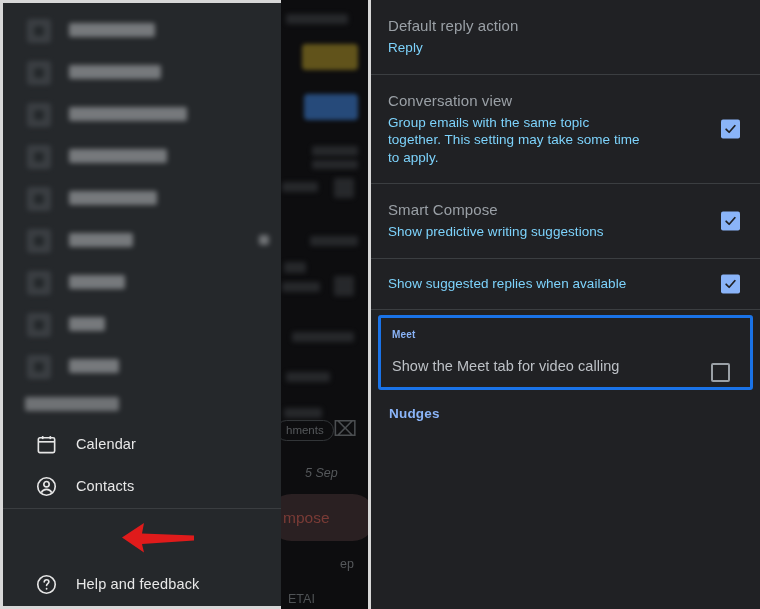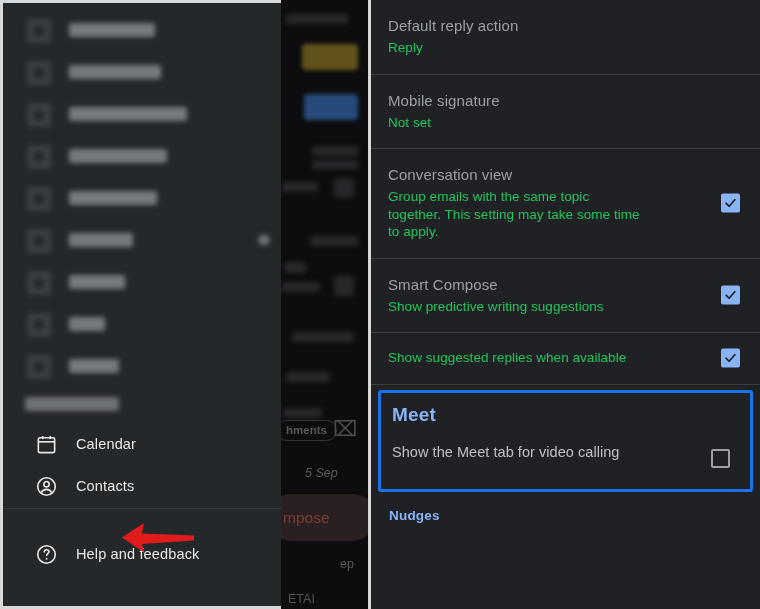--- a/index.html
+++ b/index.html
@@ -185,21 +185,21 @@
     min-height: 40px;
   }
   .set-title {
     color: #9aa0a6;
     font-size: 15px;
     line-height: 20px;
     letter-spacing: .1px;
     margin-bottom: 3px;
   }
   .set-sub {
-    color: #22c55e;
+    color: #7dd3fc;
     font-size: 13.5px;
     line-height: 17.5px;
     letter-spacing: .05px;
     max-width: 300px;
   }
   .set-row.has-check .set-title,
   .set-row.has-check .set-sub { padding-right: 46px; }
   .checkbox {
     position: absolute;
     right: 20px;
@@ -221,28 +221,28 @@
   #meet-section {
     position: relative;
     margin: 5px 7px 0 7px;
     border: 3px solid #1a73e8;
     border-radius: 3px;
     background: #202124;
     padding: 0;
   }
   #meet-header {
     color: #8ab4f8;
-    font-size: 19px;
+    font-size: 10px;
     font-weight: bold;
     letter-spacing: .2px;
     padding: 11px 14px 9px 11px;
   }
   #meet-row {
     position: relative;
-    padding: 9px 52px 28px 11px;
+    padding: 9px 52px 11px 11px;
   }
   #meet-row .set-sub { color: #bdc1c6; font-size: 14.5px; }
   #meet-row .checkbox { right: 20px; top: 14px; transform: none; }
 
   #nudges-header {
     color: #8ab4f8;
     font-size: 13.5px;
     font-weight: bold;
     letter-spacing: .2px;
     padding: 16px 0 0 18px;
@@ -265,21 +265,21 @@
     <div class="bg-blurtext" style="left:282px;top:182px;width:36px;height:10px;"></div>
     <div class="bg-blurtext" style="left:334px;top:178px;width:20px;height:20px;"></div>
     <div class="bg-blurtext" style="left:310px;top:236px;width:48px;height:10px;"></div>
     <div class="bg-blurtext" style="left:284px;top:262px;width:22px;height:11px;"></div>
     <div class="bg-blurtext" style="left:282px;top:282px;width:38px;height:10px;"></div>
     <div class="bg-blurtext" style="left:334px;top:276px;width:20px;height:20px;"></div>
     <div class="bg-blurtext" style="left:292px;top:332px;width:62px;height:10px;"></div>
     <div class="bg-blurtext" style="left:286px;top:372px;width:44px;height:10px;"></div>
     <div class="bg-blurtext" style="left:284px;top:408px;width:38px;height:10px;"></div>
 
-    <div class="bg-pillchip" style="left:276px;top:420px;font-weight:bold;">hments</div>
+    <div class="bg-pillchip" style="left:276px;top:420px;">hments</div>
     <div class="bg-star" style="left:333px;top:418px;">⌧</div>
 
     <div class="bg-lbl" style="left:305px;top:466px;font-style:italic;">5 Sep</div>
     <div class="bg-lbl" style="left:284px;top:500px;">nt. Th...</div>
     <div class="bg-star" style="left:331px;top:494px;">☆</div>
 
     <div id="bg-compose">mpose</div>
     <div class="bg-lbl" style="left:340px;top:557px;">ep</div>
     <div class="bg-lbl" style="left:288px;top:592px;color:#4f5255;">ETAI</div>
   </div>
@@ -344,21 +344,21 @@
           <circle cx="12" cy="9.6" r="2.8"></circle>
           <path d="M6.6 18.4c1.1-2.3 3.1-3.4 5.4-3.4s4.3 1.1 5.4 3.4"></path>
         </svg>
       </span>
       <span class="lbl">Contacts</span>
     </div>
 
     <div id="drawer-divider"></div>
 
 
-    <div class="nav-item" style="top:528px;">
+    <div class="nav-item" style="top:558px;">
       <span class="ic">
         <svg width="23" height="23" viewBox="0 0 24 24" fill="none" stroke="#e6e6e6" stroke-width="1.7">
           <circle cx="12" cy="12" r="9.1"></circle>
           <path d="M9.6 9.4c.1-1.5 1.2-2.4 2.5-2.4 1.4 0 2.4.9 2.4 2.2 0 1.9-2.4 2-2.4 3.9" stroke-linecap="round"></path>
           <circle cx="12.1" cy="16.4" r=".95" fill="#e6e6e6" stroke="none"></circle>
         </svg>
       </span>
       <span class="lbl">Help and feedback</span>
     </div>
   </div>
@@ -369,24 +369,20 @@
     </svg>
   </div>
 
   <div id="settings-panel">
 
     <div class="set-row">
       <div class="set-title">Default reply action</div>
       <div class="set-sub">Reply</div>
     </div>
 
-    <div class="set-row">
-      <div class="set-title">Mobile signature</div>
-      <div class="set-sub">Not set</div>
-    </div>
 
     <div class="set-row has-check">
       <div class="set-title">Conversation view</div>
       <div class="set-sub">Group emails with the same topic together. This setting may take some time to apply.</div>
       <div class="checkbox on">
         <svg width="13" height="13" viewBox="0 0 24 24" fill="none" stroke="#202124" stroke-width="3.2" stroke-linecap="round" stroke-linejoin="round">
             <polyline points="4,12.5 9.5,18 20,6"></polyline>
           </svg>
       </div>
     </div>

